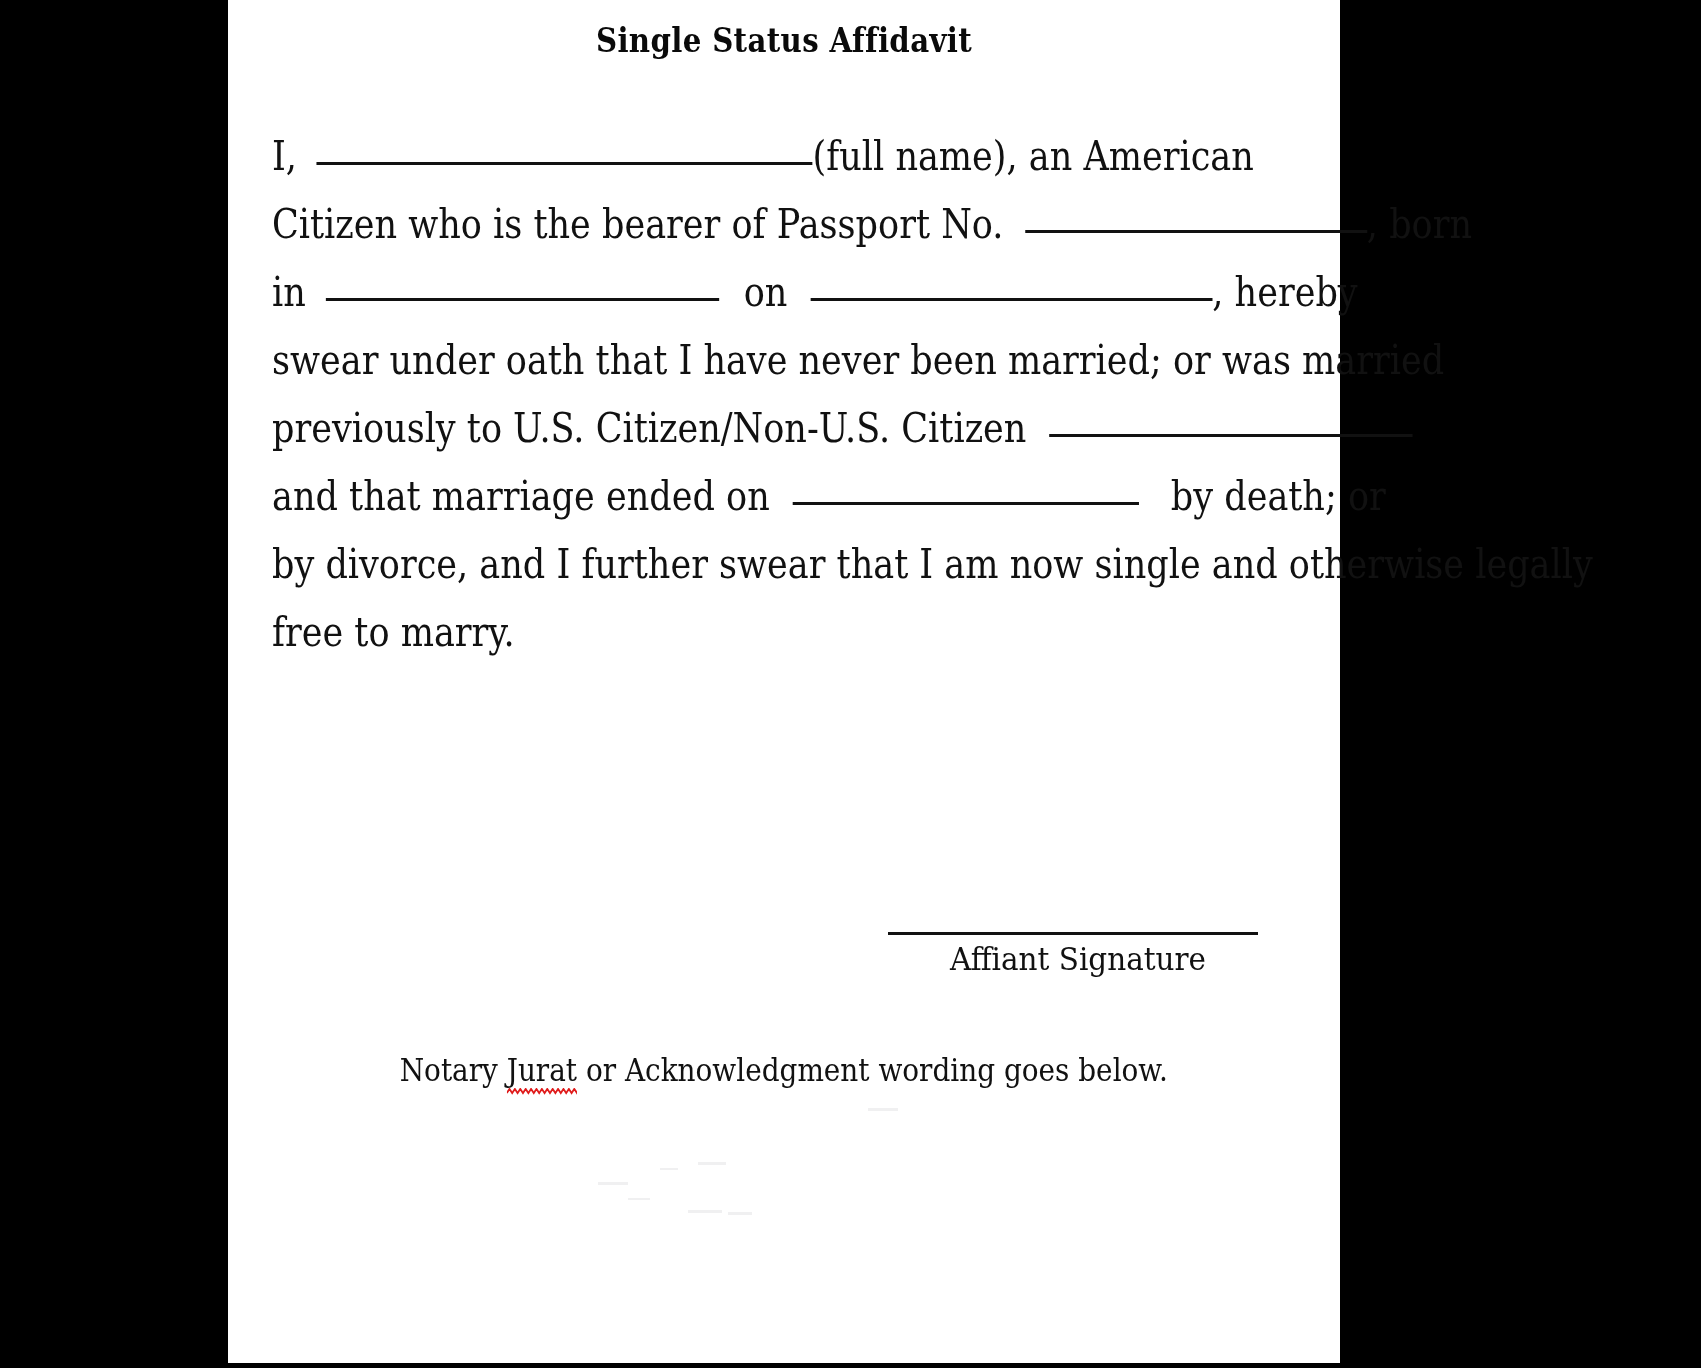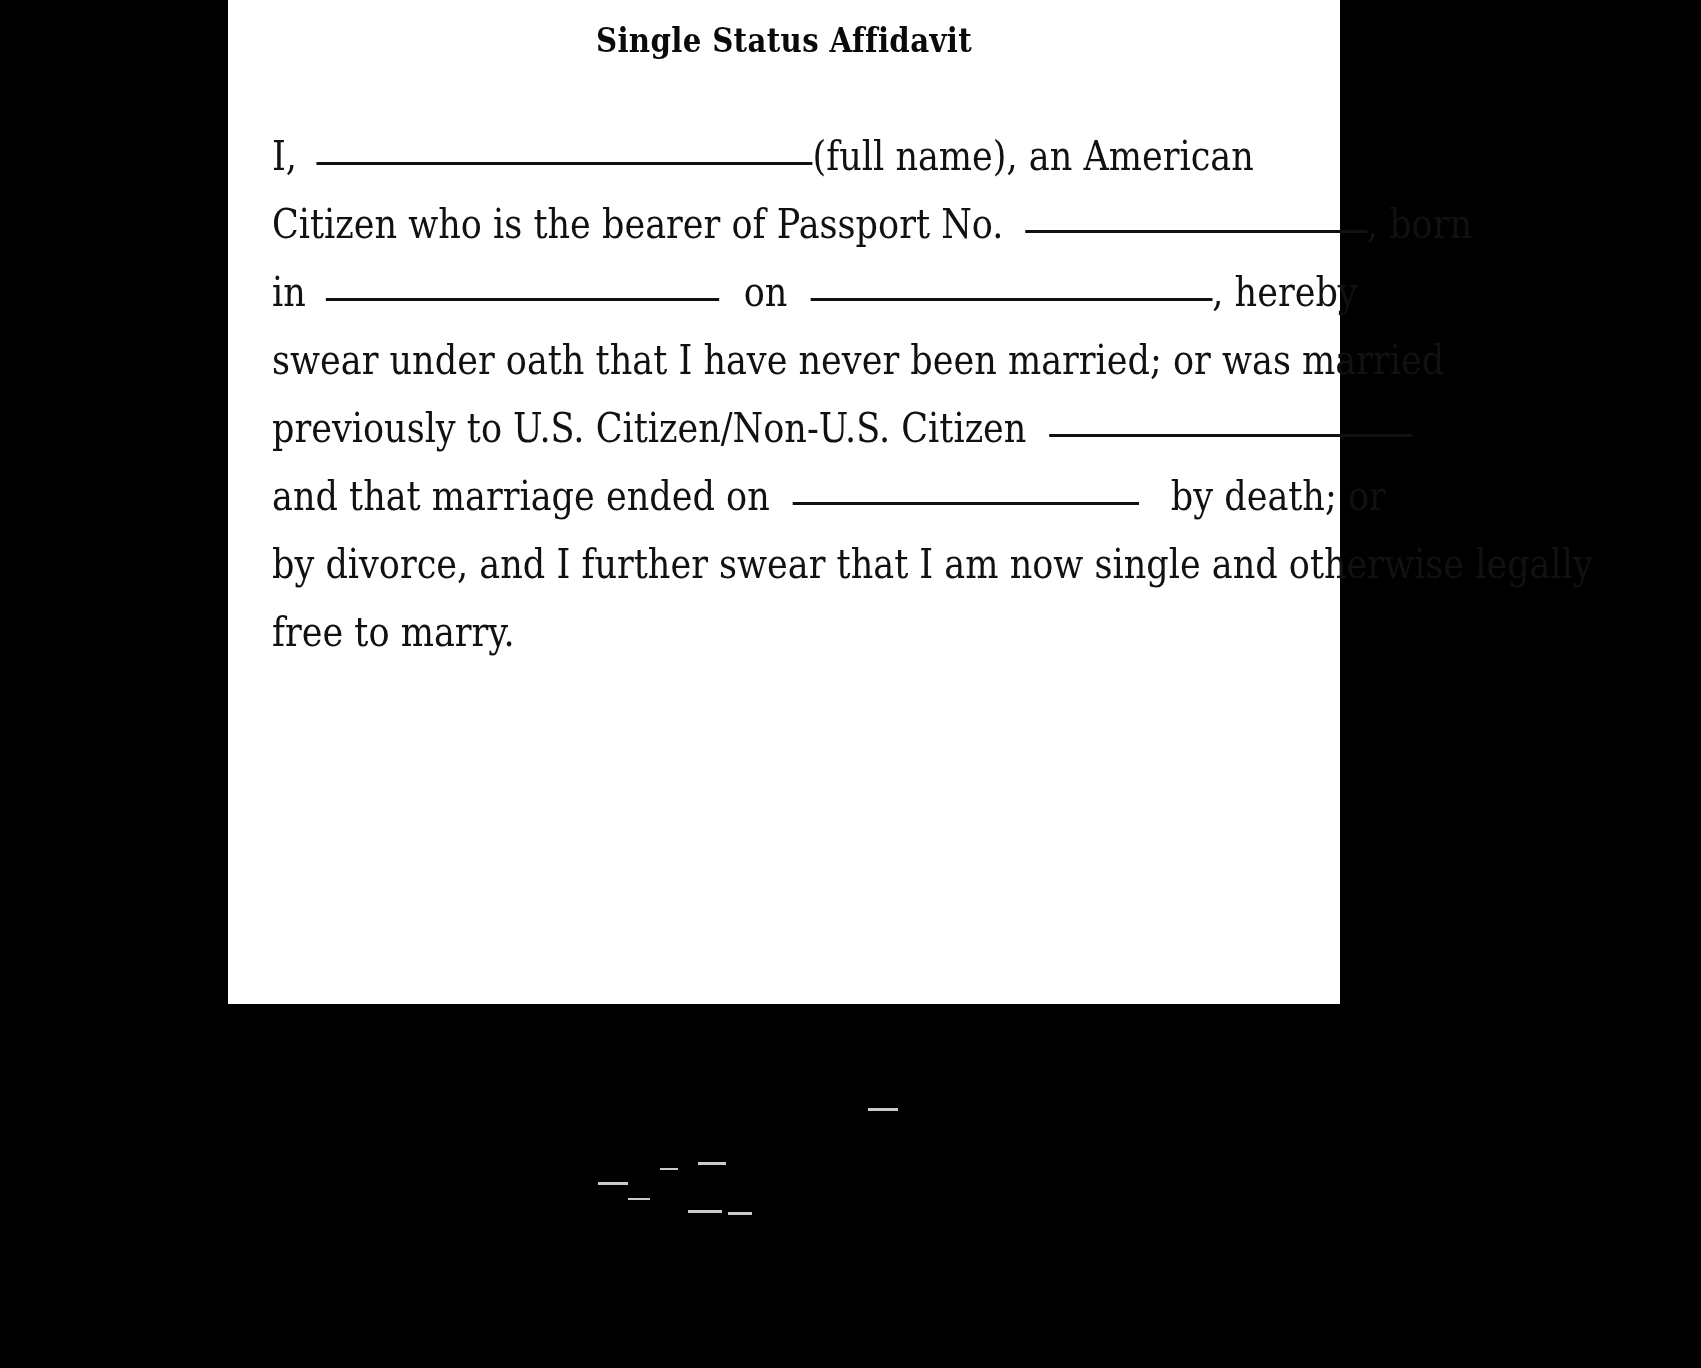--- a/index.html
+++ b/index.html
@@ -19,21 +19,21 @@
     width: 1701px;
     height: 1368px;
     background: #000000;
   }
   
   #page {
     position: absolute;
     left: 228px;
     top: 0px;
     width: 1112px;
-    height: 1004px;
+    height: 1363px;
     background: #ffffff;
   }
   .bar {
     position: absolute;
     top: 0;
     height: 1368px;
     background: #000000;
   }
   .bar.left  { left: 0;    width: 228px; }
   .bar.right { left: 1340px; width: 361px; }
@@ -203,21 +203,32 @@
           <span class="sp" style="width:14px"></span><span class="rule" style="width:405px"></span>
           <span class="sp" style="width:24px"></span><span>by death; or</span>
         </div>
 
         <div class="body-line">by divorce, and I further swear that I am now single and otherwise legally</div>
 
         <div class="body-line">free to marry.</div>
       </div>
 
 
-
+      <div class="sig-block">
+        <div class="sig-rule"></div>
+        <div class="sig-caption">Affiant Signature</div>
+      </div>
+
+      <div class="notary-note">
+        <span class="inner"><span>Notary </span><span class="misspelled"><span>Jurat</span><span class="squiggle">
+              <svg width="120" height="7" viewBox="0 0 120 7" preserveAspectRatio="none">
+                <path d="M0 5 L3 1 L6 5 L9 1 L12 5 L15 1 L18 5 L21 1 L24 5 L27 1 L30 5 L33 1 L36 5 L39 1 L42 5 L45 1 L48 5 L51 1 L54 5 L57 1 L60 5 L63 1 L66 5 L69 1 L72 5 L75 1 L78 5 L81 1 L84 5 L87 1 L90 5 L93 1 L96 5 L99 1 L102 5 L105 1 L108 5 L111 1 L114 5 L117 1 L120 5" fill="none" stroke="#e01b1b" stroke-width="2"></path>
+              </svg>
+            </span></span><span> or Acknowledgment wording goes below.</span></span>
+      </div>
 
       <div class="artifact" style="left:470px; top:1162px; width:28px; height:3px;"></div>
       <div class="artifact" style="left:432px; top:1168px; width:18px; height:2px;"></div>
       <div class="artifact" style="left:370px; top:1182px; width:30px; height:3px;"></div>
       <div class="artifact" style="left:400px; top:1198px; width:22px; height:2px;"></div>
       <div class="artifact" style="left:460px; top:1210px; width:34px; height:3px;"></div>
       <div class="artifact" style="left:500px; top:1212px; width:24px; height:3px;"></div>
       <div class="artifact" style="left:640px; top:1108px; width:30px; height:3px;"></div>
 
     </div>

